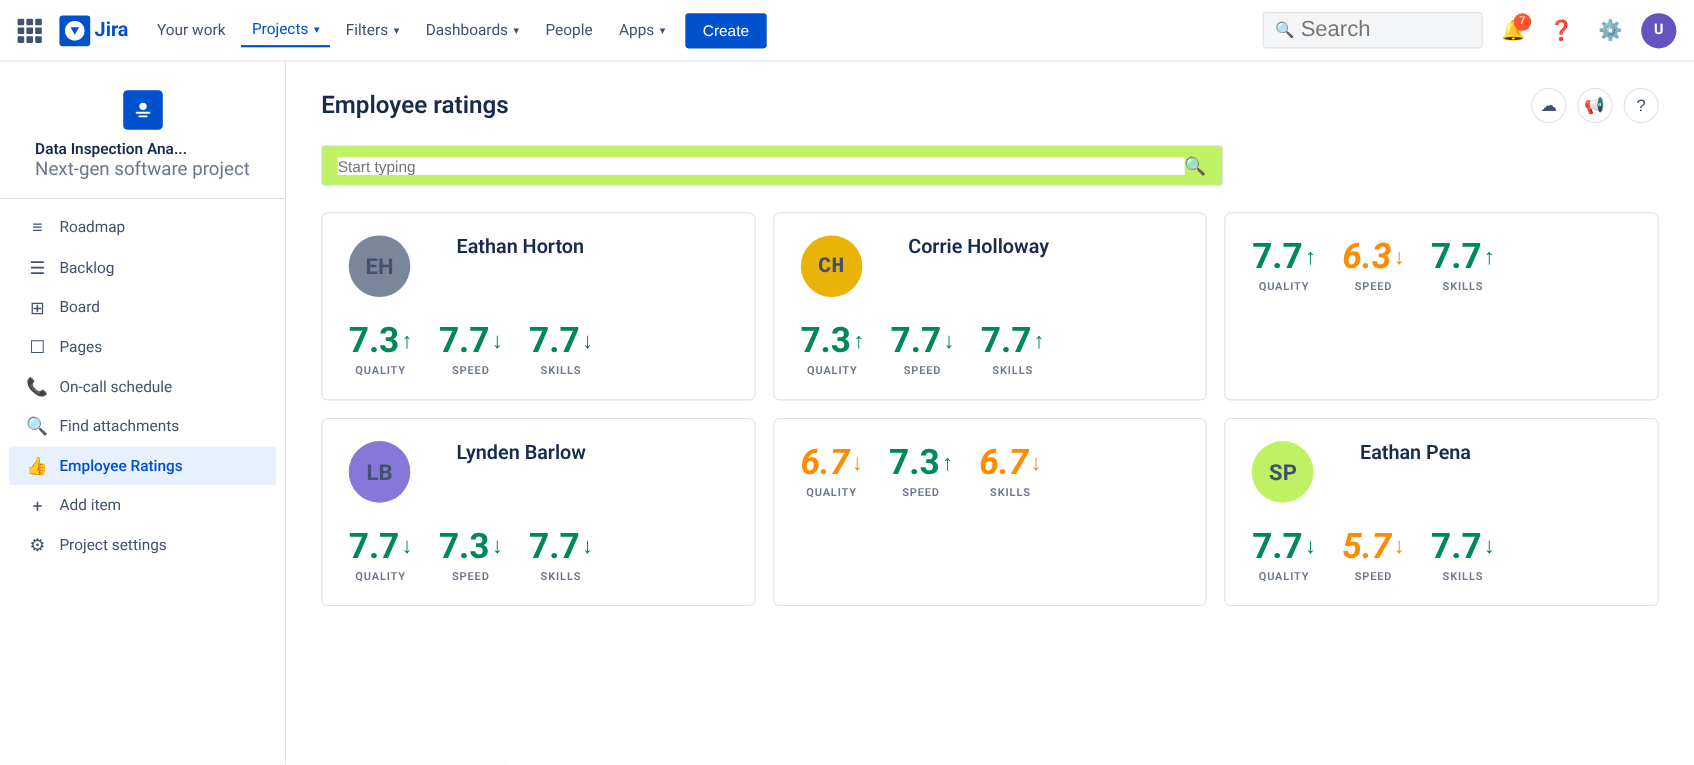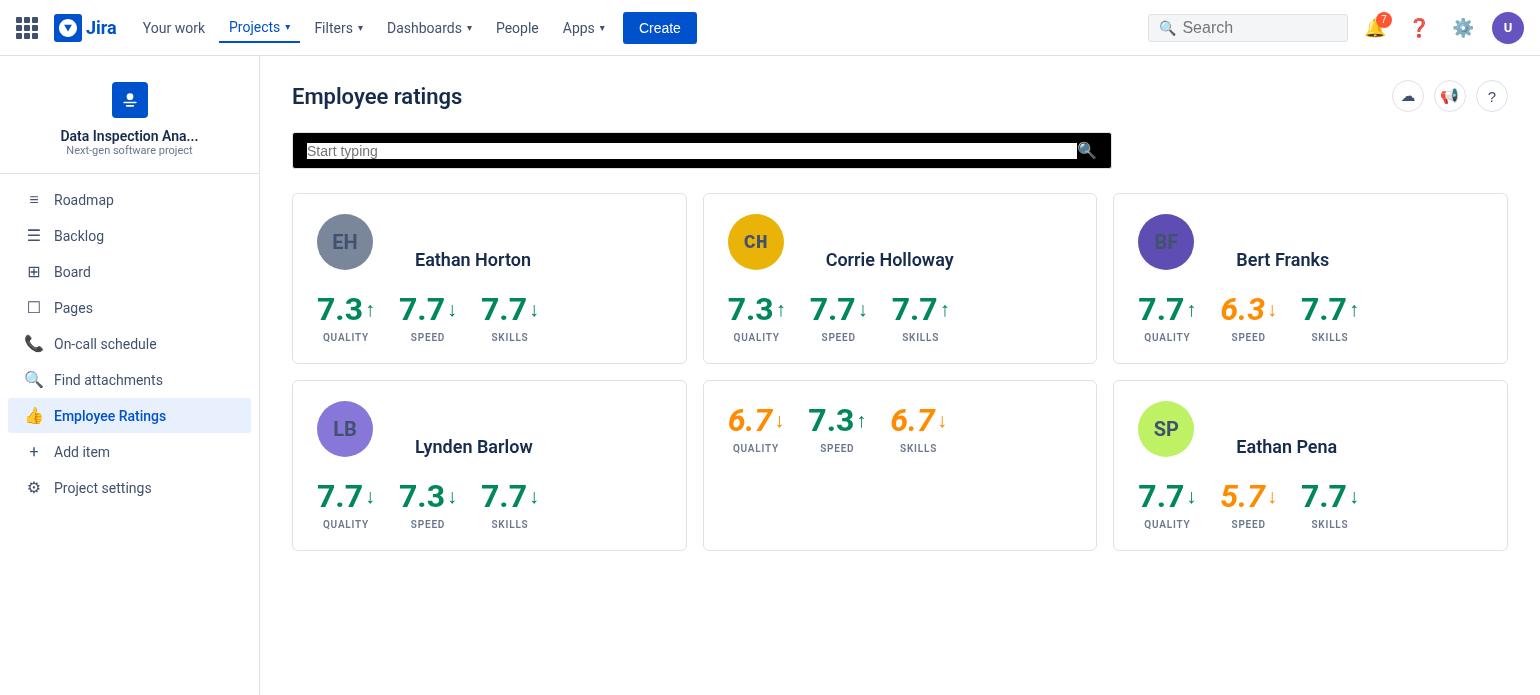--- a/index.html
+++ b/index.html
@@ -17,55 +17,55 @@
     .jira-logo { display: flex; align-items: center; gap: 4px; color: #0052cc; font-weight: 700; font-size: 18px; }
     .jira-logo-icon { width: 28px; height: 28px; background: #0052cc; border-radius: 3px; display: flex; align-items: center; justify-content: center; }
     .jira-logo-icon svg { fill: white; }
     .nav-links { display: flex; align-items: center; gap: 4px; margin-left: 8px; justify-content: center; }
     .nav-link { padding: 6px 10px; border-radius: 3px; color: #42526e; font-size: 14px; cursor: pointer; display: flex; align-items: center; gap: 3px; text-decoration: none; white-space: nowrap; }
     .nav-link.active { color: #0052cc; border-bottom: 2px solid #0052cc; border-radius: 0; }
     .nav-link .chevron { font-size: 10px; margin-left: 2px; }
     .create-btn { background: #0052cc; color: white; border: none; padding: 8px 16px; border-radius: 3px; font-size: 14px; font-weight: 500; cursor: pointer; margin-left: 4px; }
     .topnav-right { margin-left: auto; display: flex; align-items: center; gap: 12px; }
     .search-box { display: flex; align-items: center; border: 1px solid #dfe1e6; border-radius: 3px; padding: 4px 10px; background: #f4f5f7; width: 200px; }
-    .search-box input { border: none; background: transparent; outline: none; font-size: 16px; color: #42526e; width: 100%; }
+    .search-box input { border: none; background: transparent; outline: none; font-size: 20px; color: #42526e; width: 100%; }
     .icon-btn { width: 32px; height: 32px; border-radius: 50%; display: flex; align-items: center; justify-content: center; cursor: pointer; color: #42526e; font-size: 18px; background: none; border: none; position: relative; }
     .badge { position: absolute; top: 0; right: 0; background: #ff5630; color: white; font-size: 10px; width: 16px; height: 16px; border-radius: 50%; display: flex; align-items: center; justify-content: center; }
     .avatar { width: 32px; height: 32px; border-radius: 50%; background: #6554c0; display: flex; align-items: center; justify-content: center; color: white; font-weight: bold; font-size: 13px; cursor: pointer; overflow: hidden; }
 
     
     .app-body { display: flex; margin-top: 56px; min-height: calc(100vh - 56px); }
 
     
     .sidebar { width: 260px; background: #fff; border-right: 1px solid #dfe1e6; flex-shrink: 0; padding: 16px 0; min-height: calc(100vh - 56px); }
     .sidebar-project { display: flex; align-items: center; gap: 10px; padding: 10px 16px 16px; border-bottom: 1px solid #dfe1e6; margin-bottom: 8px; flex-direction: column; }
     .sidebar-project-icon { width: 36px; height: 36px; border-radius: 4px; background: #0052cc; display: flex; align-items: center; justify-content: center; color: white; font-size: 18px; flex-shrink: 0; }
     .sidebar-project-info { overflow: hidden; }
     .sidebar-project-name { font-size: 14px; font-weight: 600; color: #172b4d; white-space: nowrap; overflow: hidden; text-overflow: ellipsis; }
-    .sidebar-project-type { font-size: 11px; color: #6b778c; text-align: center; }
+    .sidebar-project-type { font-size: 17px; color: #6b778c; }
     .sidebar-item { display: flex; align-items: center; gap: 10px; padding: 8px 16px; cursor: pointer; color: #42526e; font-size: 14px; border-radius: 3px; margin: 1px 8px; }
     .sidebar-item.active { background: #e8f0fe; color: #0052cc; font-weight: 500; }
     .sidebar-item .s-icon { width: 20px; display: flex; justify-content: center; font-size: 16px; flex-shrink: 0; }
 
     
     .main-content { flex: 1; padding: 24px 32px; background: #fff; min-height: calc(100vh - 56px); }
     .page-header { display: flex; align-items: center; justify-content: space-between; margin-bottom: 20px; }
     .page-title { font-size: 22px; font-weight: 600; color: #172b4d; }
     .page-header-icons { display: flex; gap: 10px; align-items: center; }
     .header-icon-btn { width: 32px; height: 32px; border-radius: 50%; background: none; border: 1px solid #dfe1e6; cursor: pointer; display: flex; align-items: center; justify-content: center; color: #42526e; font-size: 15px; }
 
     .search-bar-container { display: flex; margin-bottom: 24px; }
-    .search-bar { display: flex; align-items: center; border: 1px solid #dfe1e6; border-radius: 3px; padding: 8px 14px; width: 820px; background: #000000; }
+    .search-bar { display: flex; align-items: center; border: 1px solid #dfe1e6; border-radius: 3px; padding: 8px 14px; width: 820px; background: #bef264; }
     .search-bar input { border: none; outline: none; font-size: 14px; color: #42526e; flex: 1; }
     .search-bar-icon { color: #6b778c; font-size: 16px; }
 
     
     .cards-grid { display: grid; grid-template-columns: repeat(3, 1fr); gap: 16px; }
     .employee-card { background: #fff; border: 1px solid #dfe1e6; border-radius: 6px; padding: 20px 24px; }
-    .employee-header { display: flex; align-items: flex-end; gap: 14px; margin-bottom: 20px; }
+    .employee-header { display: flex; align-items: flex-start; gap: 14px; margin-bottom: 20px; }
     .employee-name { font-size: 18px; font-weight: 600; color: #172b4d; margin-left: 28px; }
     .ratings-row { display: flex; gap: 24px; }
     .rating-item { display: flex; flex-direction: column; align-items: center; gap: 4px; }
     .rating-value { font-size: 32px; font-weight: 700; display: flex; align-items: center; }
     .rating-value.green { color: #00875a; }
     .rating-value.orange { color: #ff8b00; font-style: italic; }
     .rating-arrow { font-size: 20px; margin-left: 2px; }
     .rating-label { font-size: 10px; font-weight: 600; letter-spacing: 0.8px; color: #6b778c; text-transform: uppercase; }
 
     
@@ -259,24 +259,20 @@
       <div class="rating-item">
         <div class="rating-value green">
           7.7<span class="rating-arrow">↑</span>
         </div>
         <div class="rating-label">SKILLS</div>
       </div>
 
       </div>
     </div>
         <div class="employee-card">
-      <div class="employee-header">
-        <div class="avatar-placeholder" style="background:#5E4DB2;">BF</div>
-        <div class="employee-name">Bert Franks</div>
-      </div>
       <div class="ratings-row">
 
       <div class="rating-item">
         <div class="rating-value green">
           7.7<span class="rating-arrow">↑</span>
         </div>
         <div class="rating-label">QUALITY</div>
       </div>
 
       <div class="rating-item">

